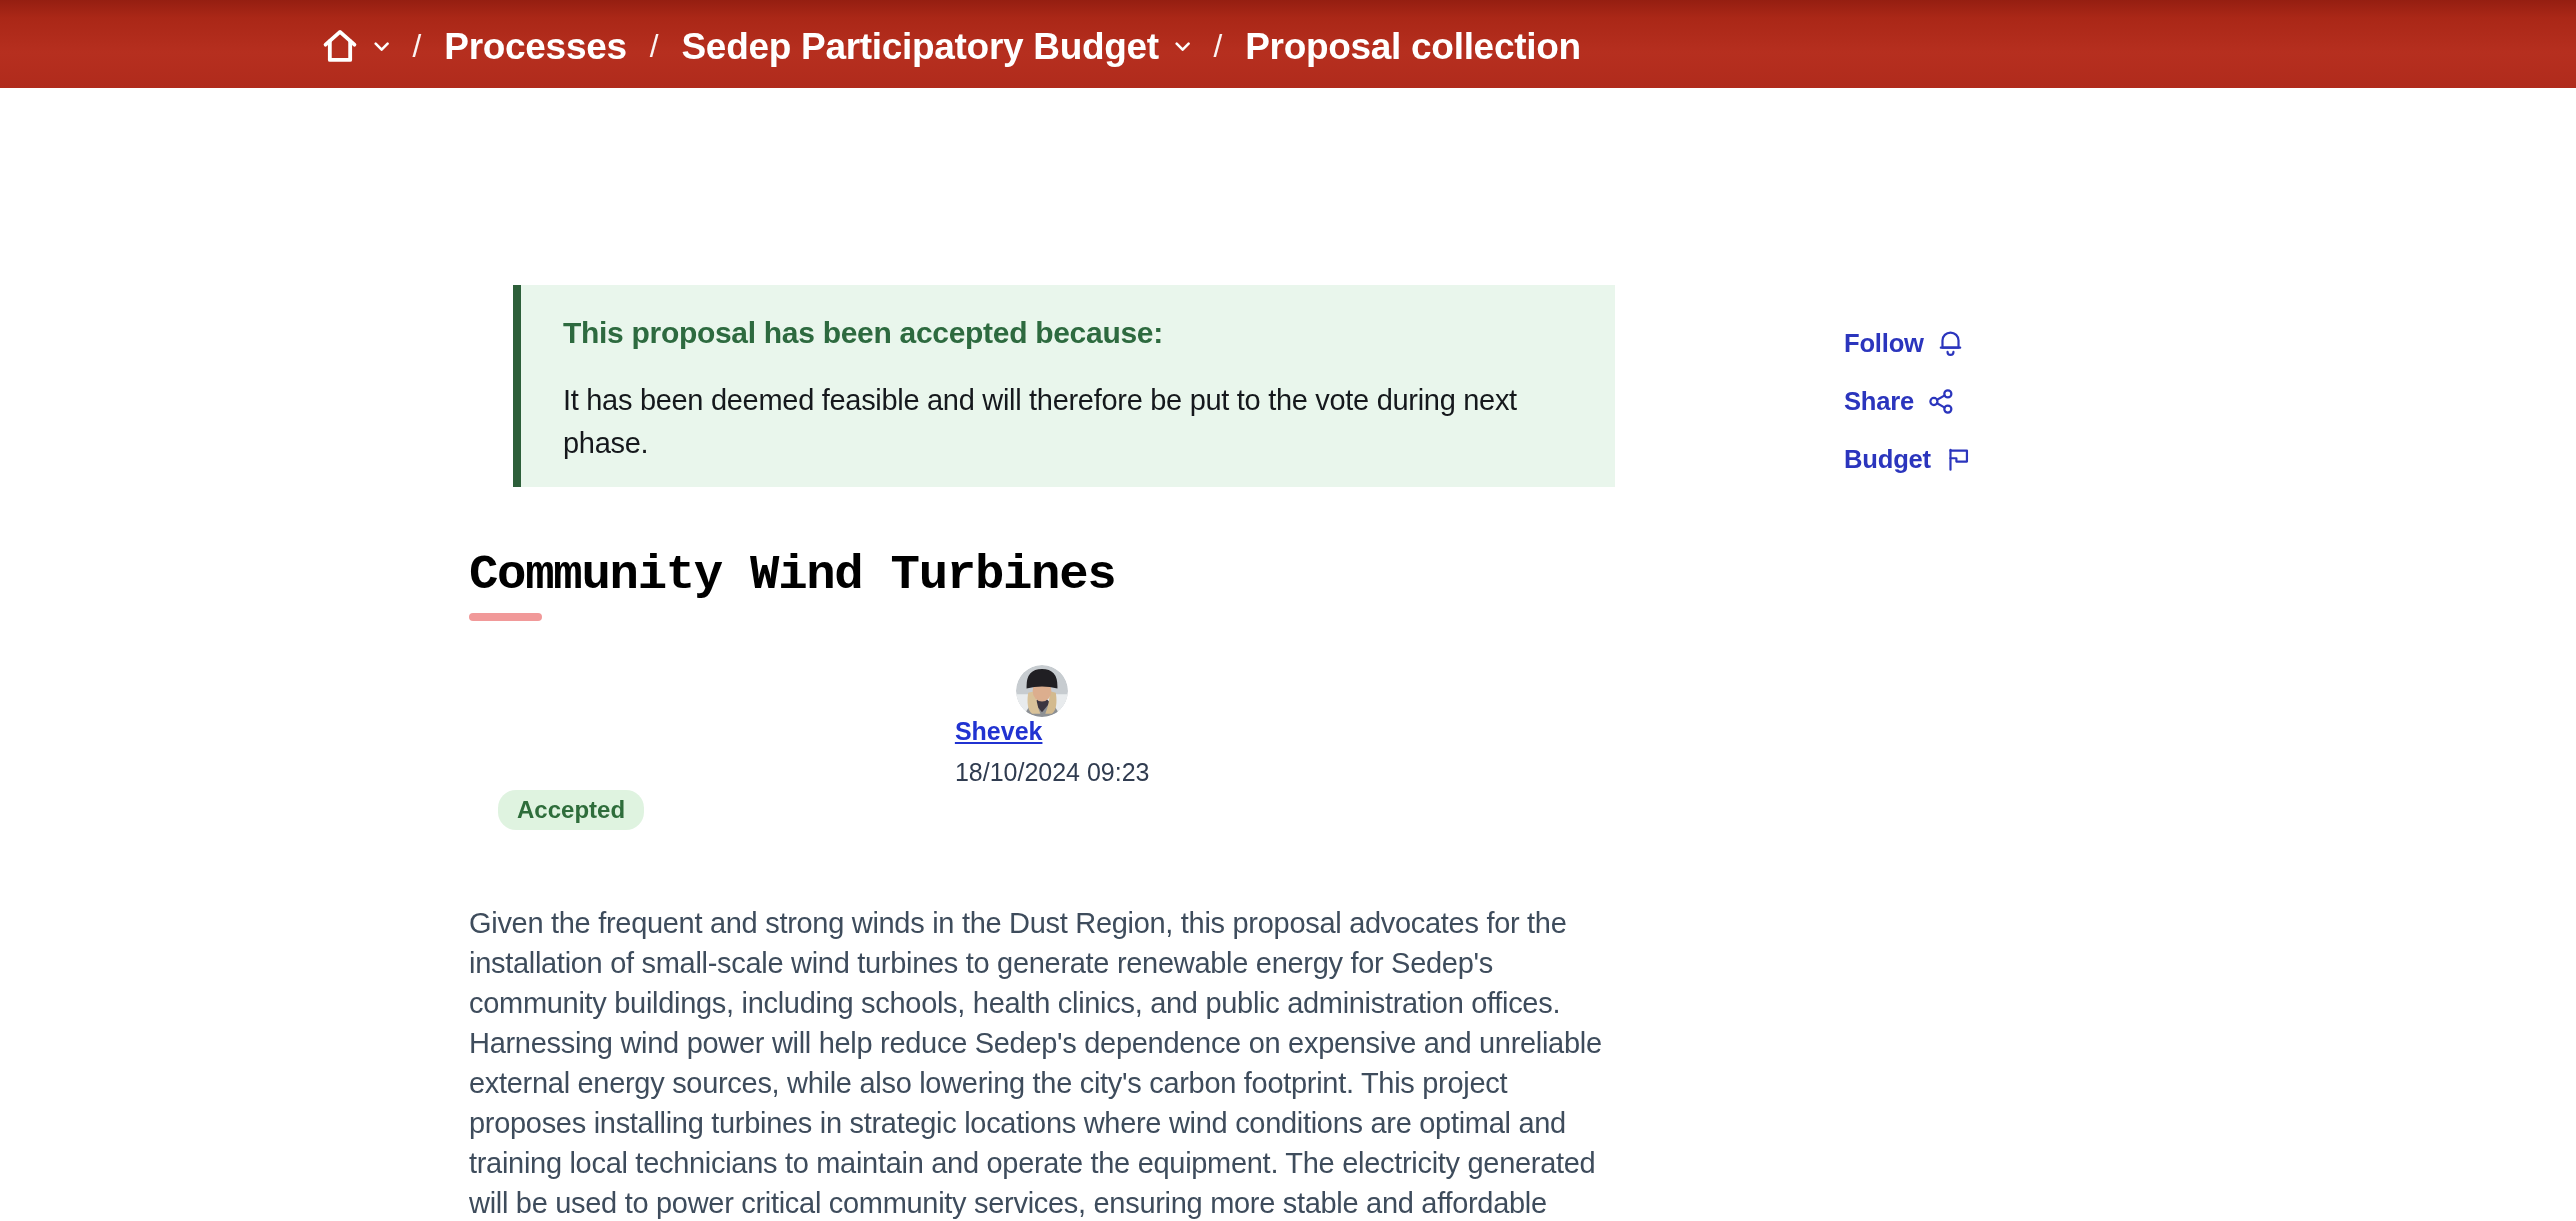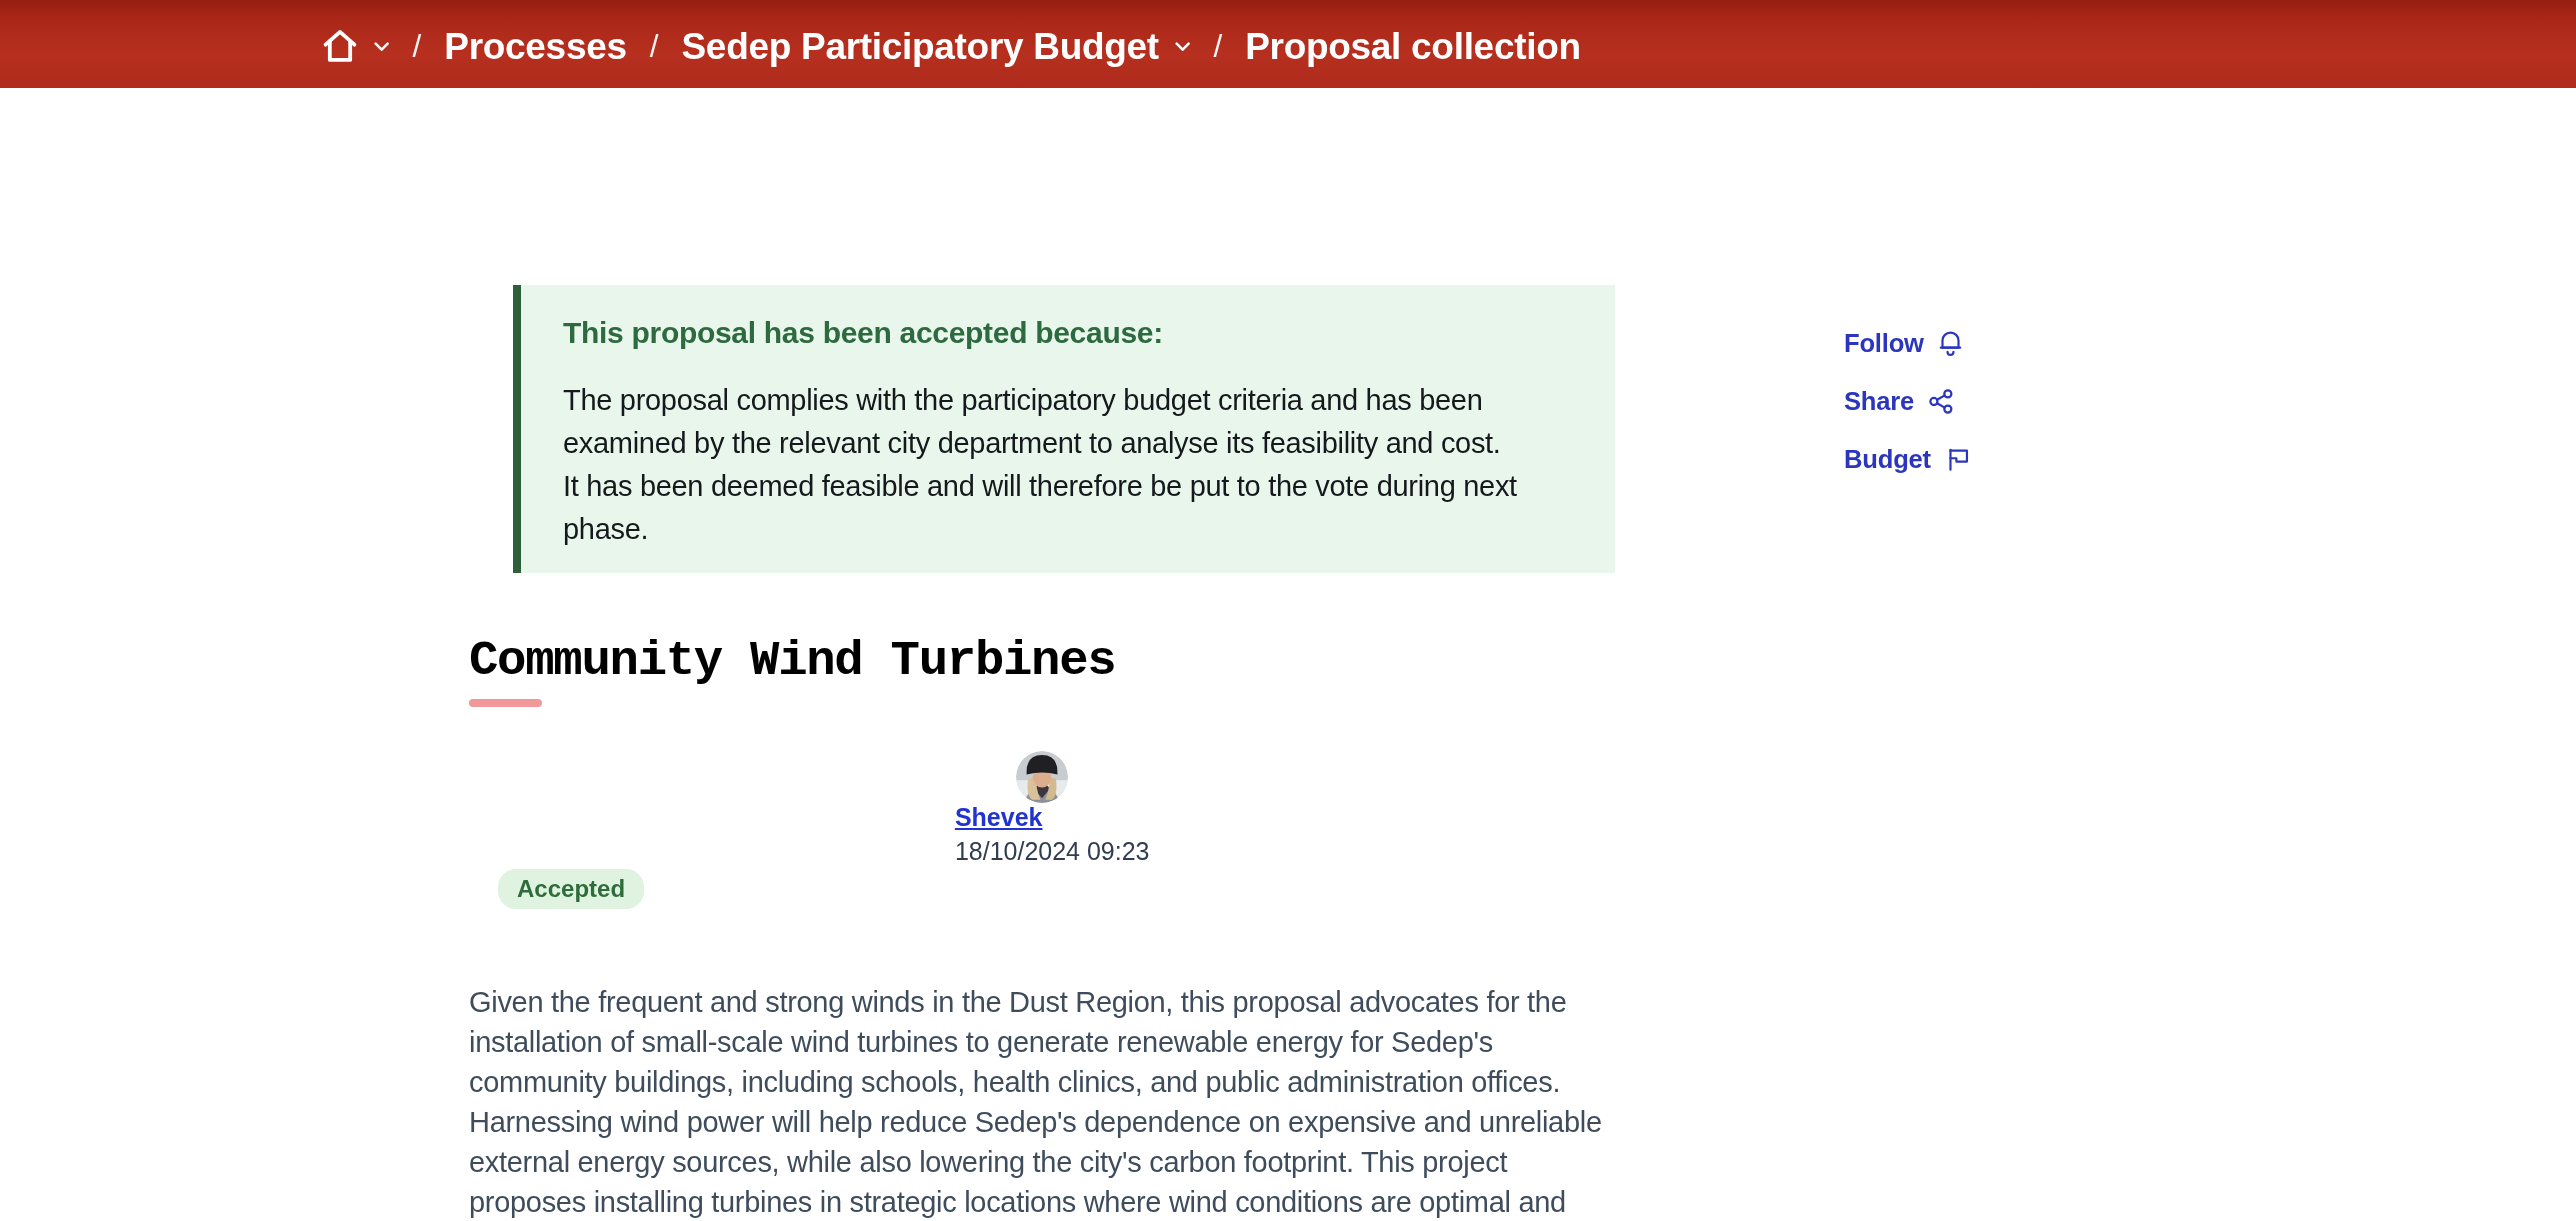--- a/index.html
+++ b/index.html
@@ -69,21 +69,21 @@
     width: 52px; height: 52px; border-radius: 50%;
     overflow: hidden; flex: 0 0 52px; cursor: pointer;
   }
   .author-info { margin-left: 20.4px; display: flex; flex-direction: column; }
   .author-name {
     color: var(--link-blue, #2133d1);
     font-size: 25px; font-weight: 700; text-decoration: underline;
     cursor: pointer; width: max-content;
   }
   .author-date {
-    margin-top: 5px;
+    margin-top: 12px;
     color: var(--date-text, #303c50);
     font-size: 25px; font-weight: 400;
   }
   .status-badge {
     margin-left: 29px; align-self: flex-start; margin-top: 3.4px;
     background: var(--badge-bg, #dff3e0);
     color: var(--badge-text, #2e6d3b);
     font-size: 24px; font-weight: 700;
     padding: 6px 19px; border-radius: 18px;
   }
@@ -139,21 +139,20 @@
     <span class="sep">/</span>
     <a class="crumb-current">Proposal collection</a>
   </nav>
 </header>
 
 <main>
   <div class="main-col">
 
     <aside class="callout">
       <h2>This proposal has been accepted because:</h2>
-      <p>The proposal complies with the participatory budget criteria and has been examined by the relevant city department to analyse its feasibility and cost.</p>
       <p>It has been deemed feasible and will therefore be put to the vote during next phase.</p>
     </aside>
 
     <h1 class="proposal-title">Community Wind Turbines</h1>
     <div class="title-underline"></div>
 
     <div class="author-row">
       <span class="avatar">
         <svg width="52" height="52" viewBox="0 0 64 64">
           <defs>

